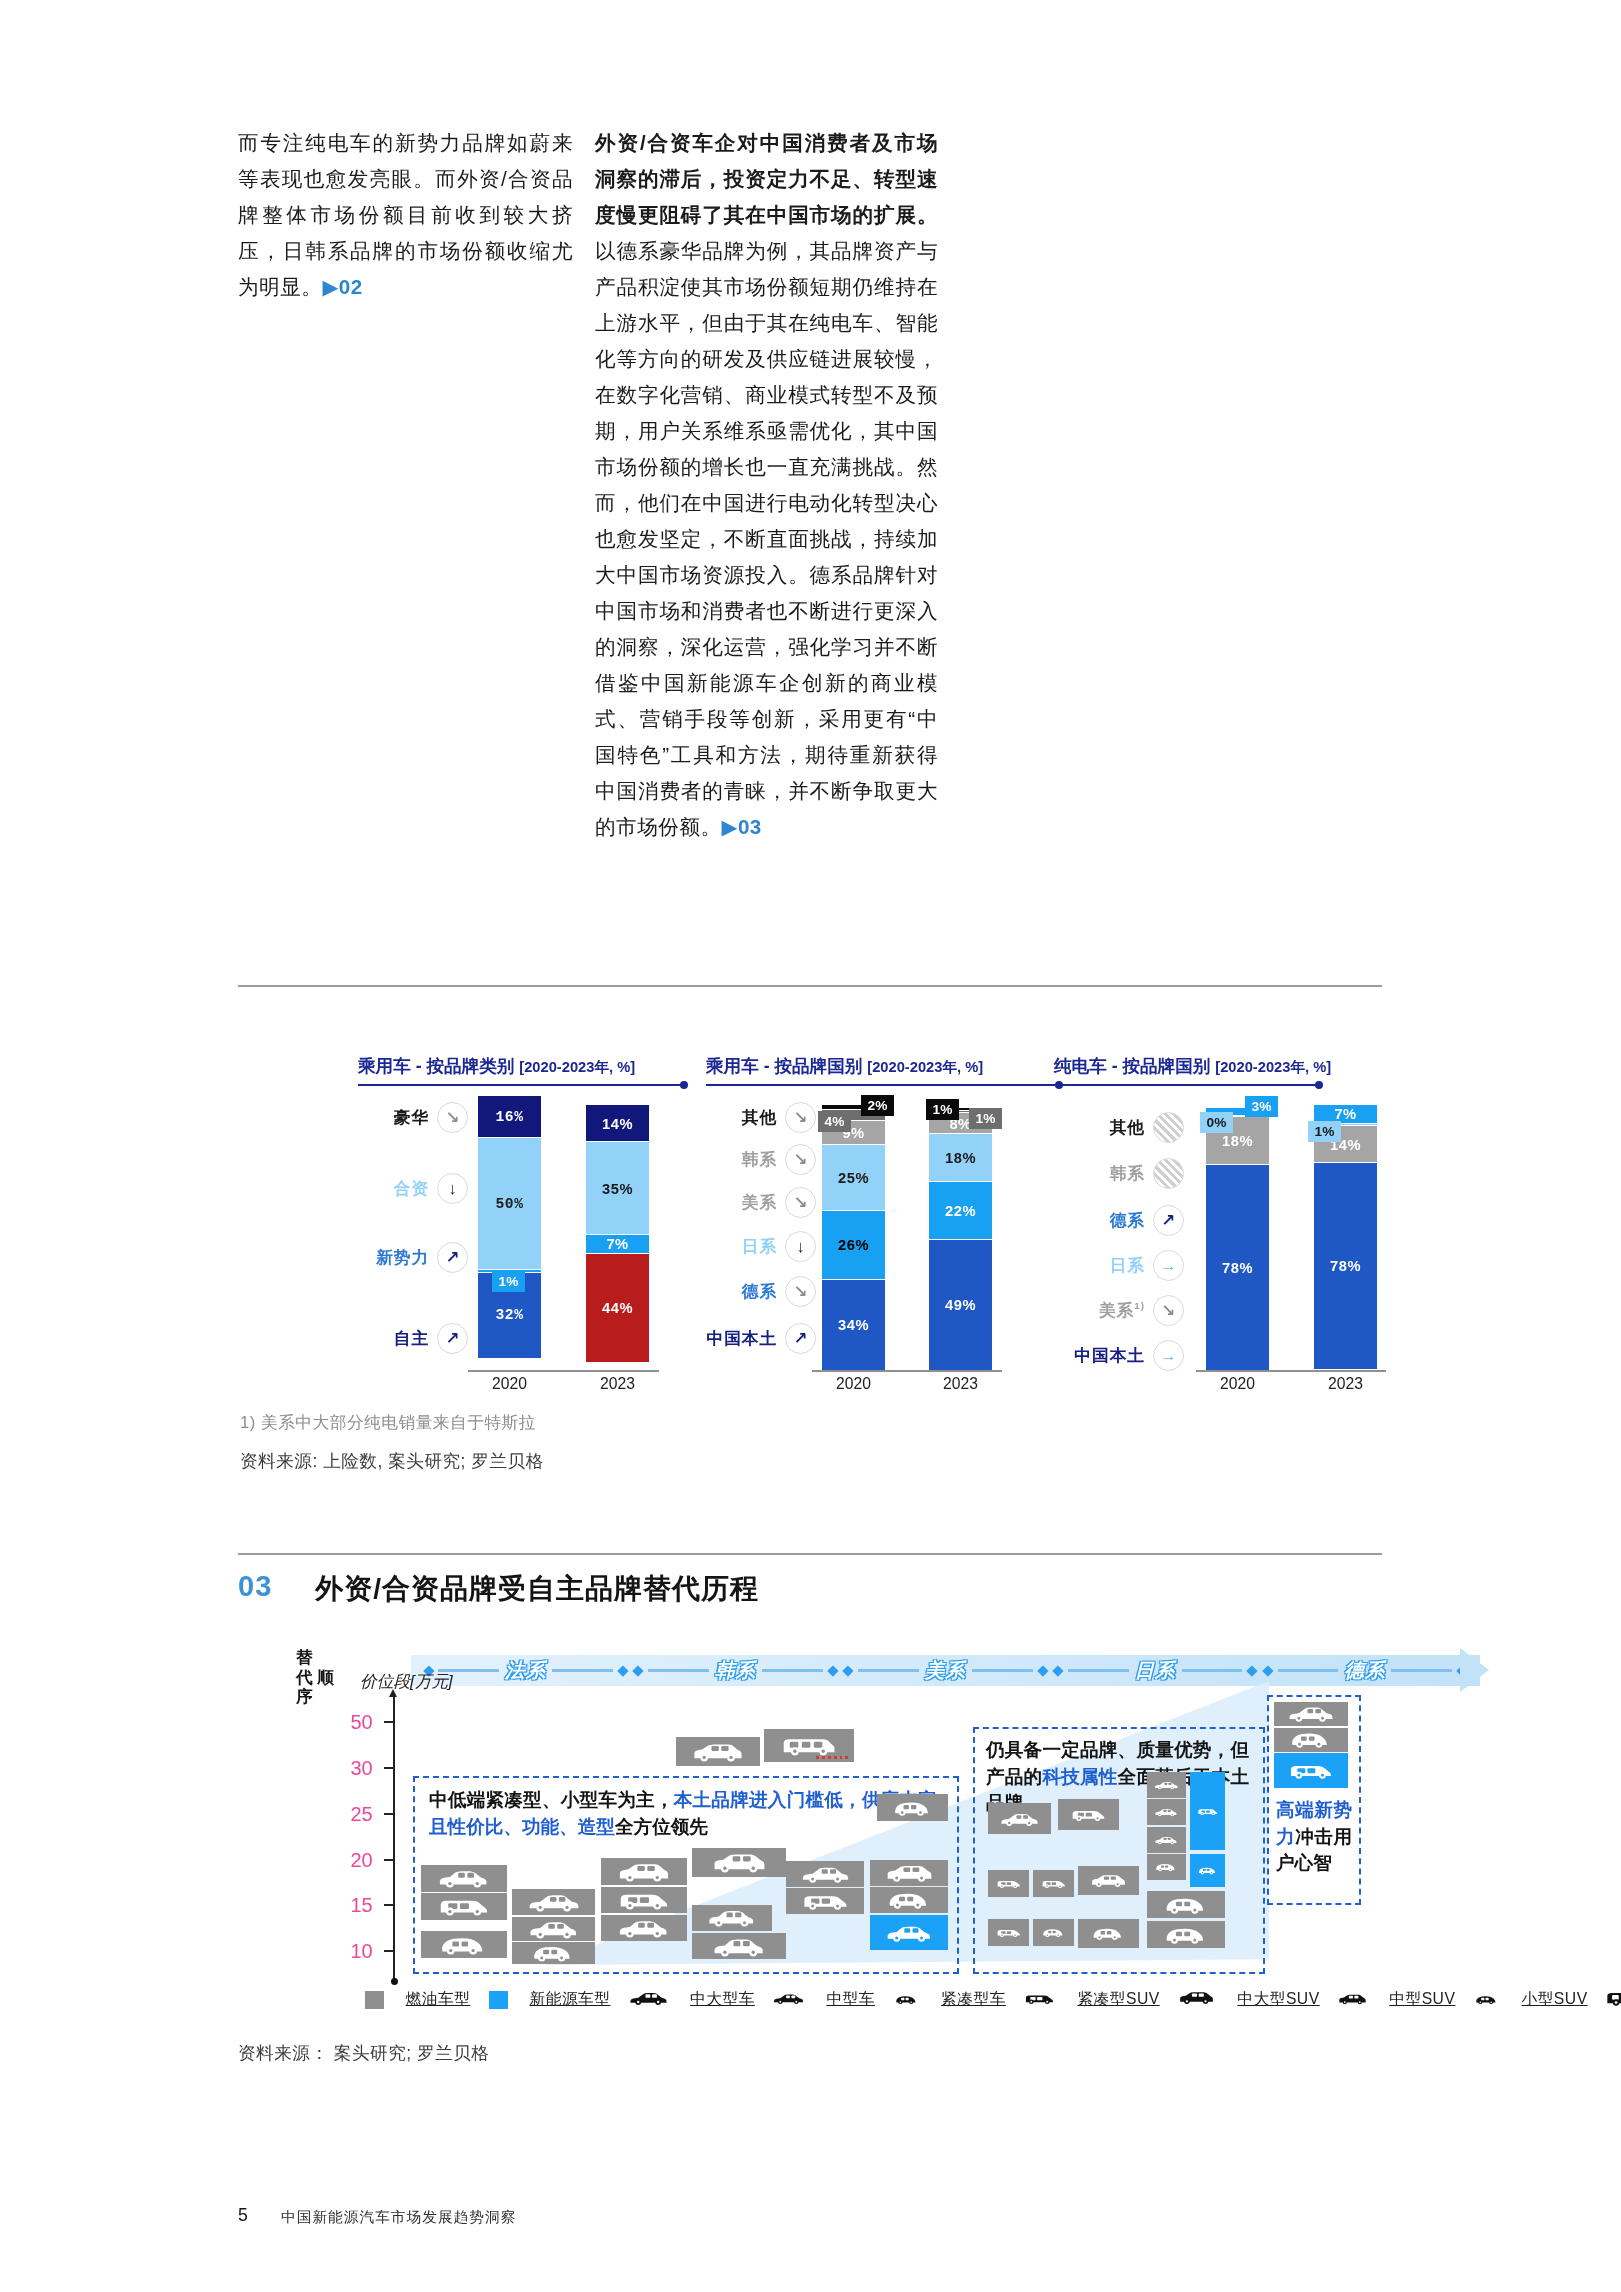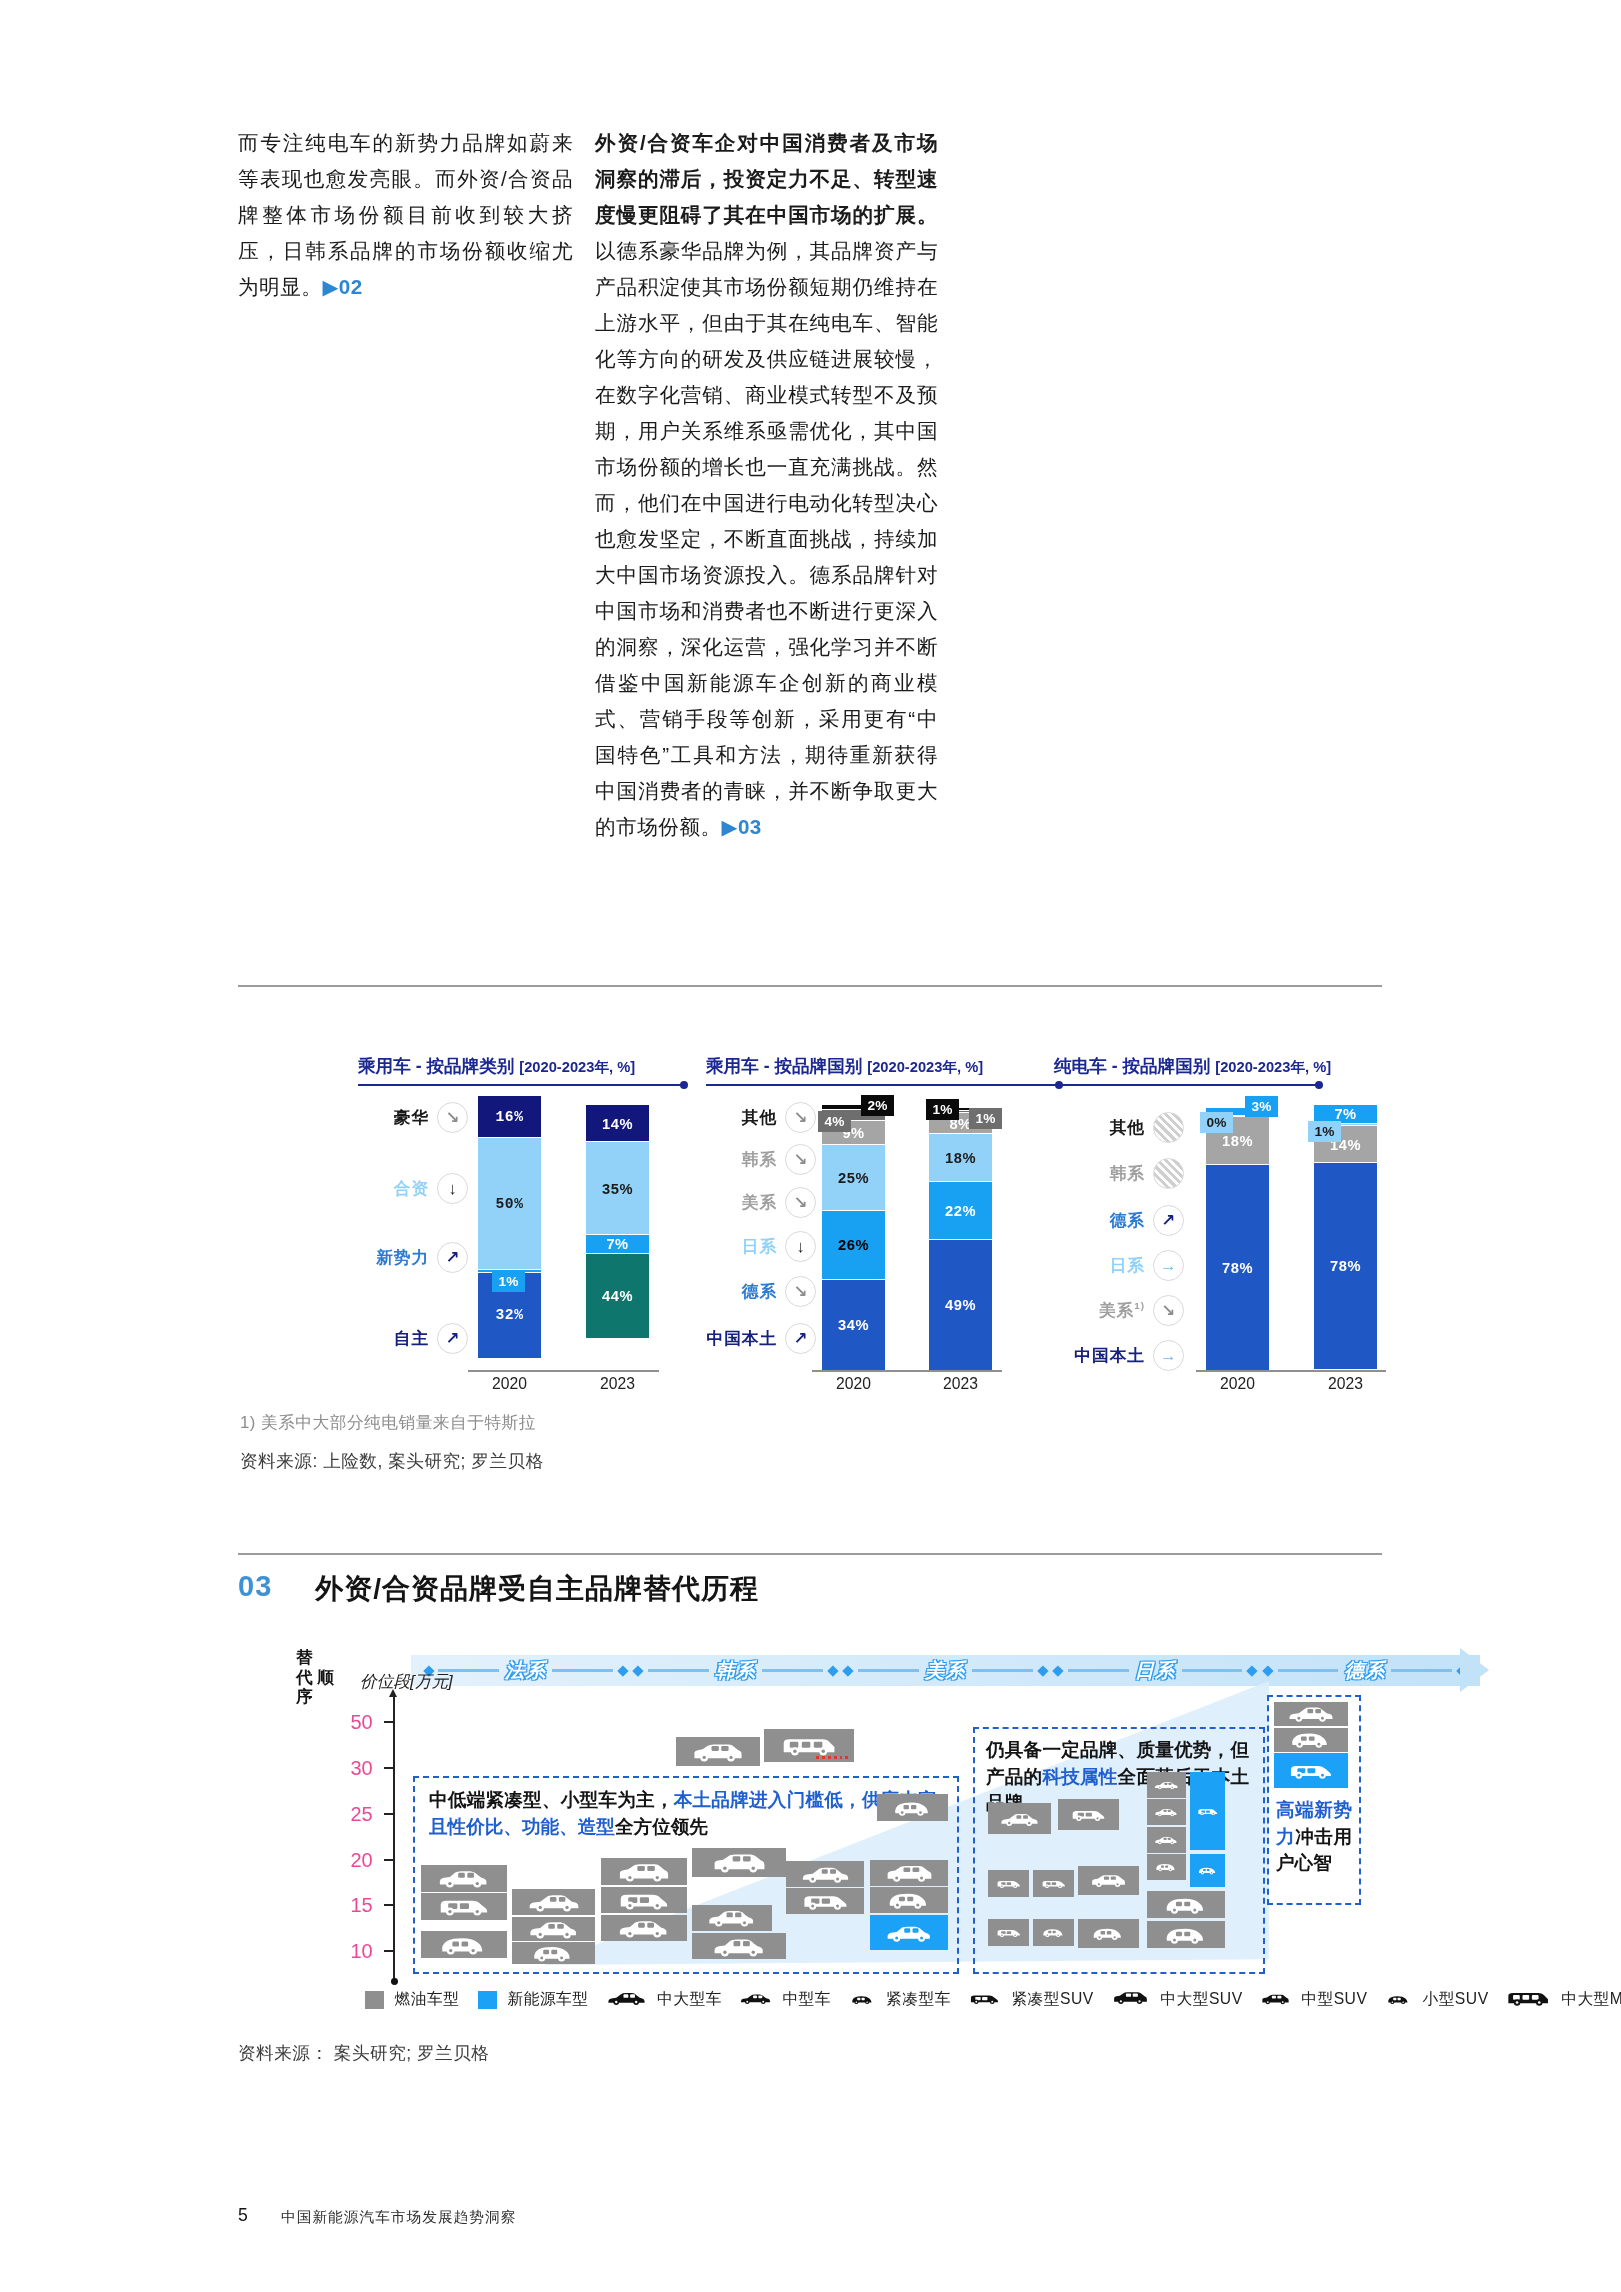--- a/index.html
+++ b/index.html
@@ -56,21 +56,21 @@
   .ytick-label{position:absolute;width:33px;text-align:center;font-size:20px;color:#ec4899;}
   .wedge{position:absolute;background:#DCEDFB;clip-path:polygon(0 100%,100% 0,100% 98%);opacity:0.9;}
   .dashed-box{position:absolute;border:2.5px dashed #1F5FD0;}
   .anno{position:absolute;font-size:18.6px;font-weight:bold;line-height:26.5px;color:#141414;text-align:justify;}
   .anno .blue{color:#1F5FD0;}
   .vbox{position:absolute;display:flex;align-items:center;justify-content:center;z-index:3;}
   .vbox svg{display:block;}
   .red-squiggle{position:absolute;right:2.9px;bottom:2.9px;width:35px;height:2.9px;
     background:repeating-linear-gradient(90deg,#d83a2e 0 2.9px,transparent 2.9px 5.9px);}
   .fig-legend{position:absolute;display:flex;align-items:center;gap:18.6px;}
-  .fig-legend-item{display:flex;align-items:center;gap:11px;}
+  .fig-legend-item{display:flex;align-items:center;gap:22px;text-decoration:underline;}
   .fig-legend-item .lab{font-size:15.7px;color:#222;letter-spacing:0.5px;white-space:nowrap;}
   .swatch{width:18.6px;height:18.6px;}
   
   .footer-num{font-size:17.6px;color:#141414;}
   .footer-title{font-size:14.7px;color:#2e2e2e;letter-spacing:1px;}
 </style>
 </head>
 <body>
 
 <div class="page">
@@ -121,21 +121,21 @@
         <div class="bar" style="left:228px;top:51px;">
           <div class="seg" style="height:37px;background:#12187B;">
             <span class="seg-label" style="color: rgb(255, 255, 255);">14%</span>
           </div>
           <div class="seg" style="height:93px;background:#93D2F8;">
             <span class="seg-label" style="color: rgb(26, 26, 26);">35%</span>
           </div>
           <div class="seg" style="height:18.5px;background:#18A0F2;">
             <span class="seg-label" style="color: rgb(255, 255, 255);">7%</span>
           </div>
-          <div class="seg" style="height:84px;background:#0f766e;">
+          <div class="seg" style="height:108px;background:#b91c1c;">
             <span class="seg-label" style="color: rgb(255, 255, 255);">44%</span>
           </div>
         </div>
         <div class="year-label" style="left:228px;top:321px;">2023</div>
         <div class="baseline" style="left:110px;top:316px;width:191px;"></div>
       </div>
       <div class="chart-col" style="left:706px;top:1054px;height:353px;">
         <div class="subtitle"><span>乘用车 - 按品牌国别 </span><span class="rng">[2020-2023年, %]</span></div>
         <div class="subtitle-line" style="width:355px;">
           <div class="dot"></div>

